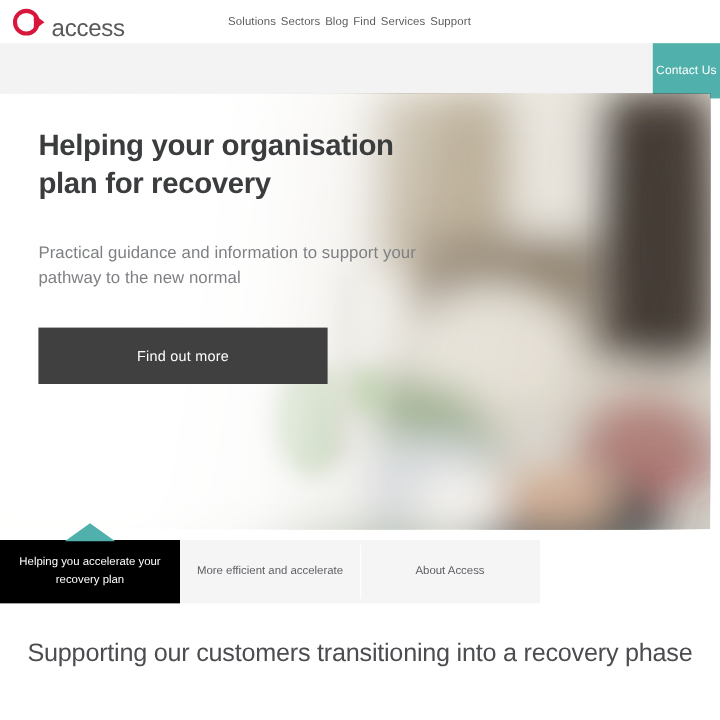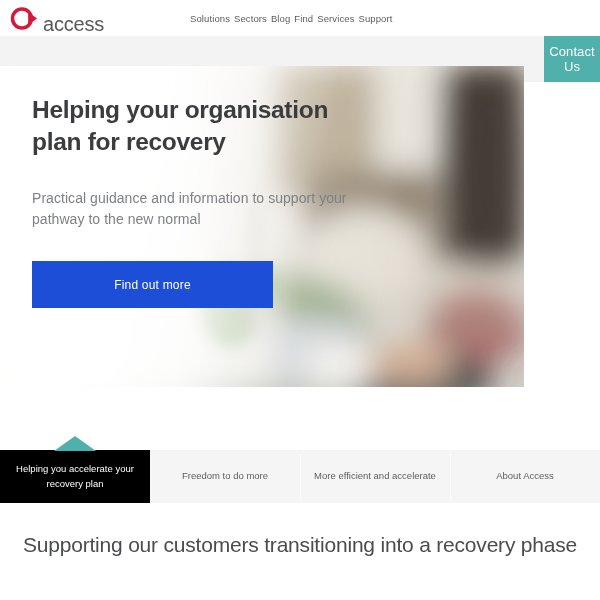--- a/index.html
+++ b/index.html
@@ -32,26 +32,26 @@
 
   
   .subbar {
     position: absolute; top: 36px; left: 0; width: 600px; height: 46px;
     background: #f3f3f4;
   }
   .contact-btn {
     position: absolute; top: 36px; right: 0; width: 56px; height: 46px;
     background: #50b0ab; color: #ffffff;
     display: flex; align-items: center; justify-content: center;
-    font-size: 13px; cursor: pointer; letter-spacing: .1px; text-align: center;
+    font-size: 10px; cursor: pointer; letter-spacing: .1px;
   }
 
   
   .hero {
-    position: absolute; top: 66px; left: 0; width: 524px; height: 368px;
+    position: absolute; top: 78px; left: 0; width: 592px; height: 368px;
     overflow: hidden;
   }
   .hero-photo { position:absolute; inset:0; }
   .hero-overlay {
     position: absolute; inset: 0;
     background: linear-gradient(100deg,
       rgba(255,255,255,.97) 0%,
       rgba(255,255,255,.95) 28%,
       rgba(255,255,255,.62) 45%,
       rgba(255,255,255,.20) 58%,
@@ -61,21 +61,21 @@
   .hero-title {
     font-size: 24.5px; font-weight: 700; color: #3b3c3e;
     line-height: 1.32; letter-spacing: -.3px;
   }
   .hero-sub {
     margin-top: 29px; font-size: 14px; color: #7e8084;
     line-height: 1.55; letter-spacing: .05px;
   }
   .hero-btn {
     position: absolute; top: 195px; left: 32px;
-    width: 241px; height: 47px; background: #1d4ed8;
+    width: 241px; height: 47px; background: #404040;
     color: #ffffff; font-size: 12px; cursor: pointer;
     display: flex; align-items: center; justify-content: center;
     letter-spacing: .2px;
   }
 
   
   .tiles {
     position: absolute; top: 450px; left: 0; width: 600px; height: 53px;
     display: flex;
   }
@@ -185,23 +185,20 @@
     </div>
     <div class="hero-btn">Find out more</div>
   </div>
 
   <div class="tiles">
     <div class="tile active">
       <div class="tile-arrow"></div>
       <span class="tile-label">Helping you accelerate your recovery plan</span>
     </div>
     <div class="tile plain">
-      <span class="tile-label">Freedom to do more</span>
-    </div>
-    <div class="tile plain">
       <span class="tile-label">More efficient and accelerate</span>
     </div>
     <div class="tile plain">
       <span class="tile-label">About Access</span>
     </div>
   </div>
 
   <div class="bottom">
     <div class="bottom-title">Supporting our customers transitioning into a recovery phase</div>
 

